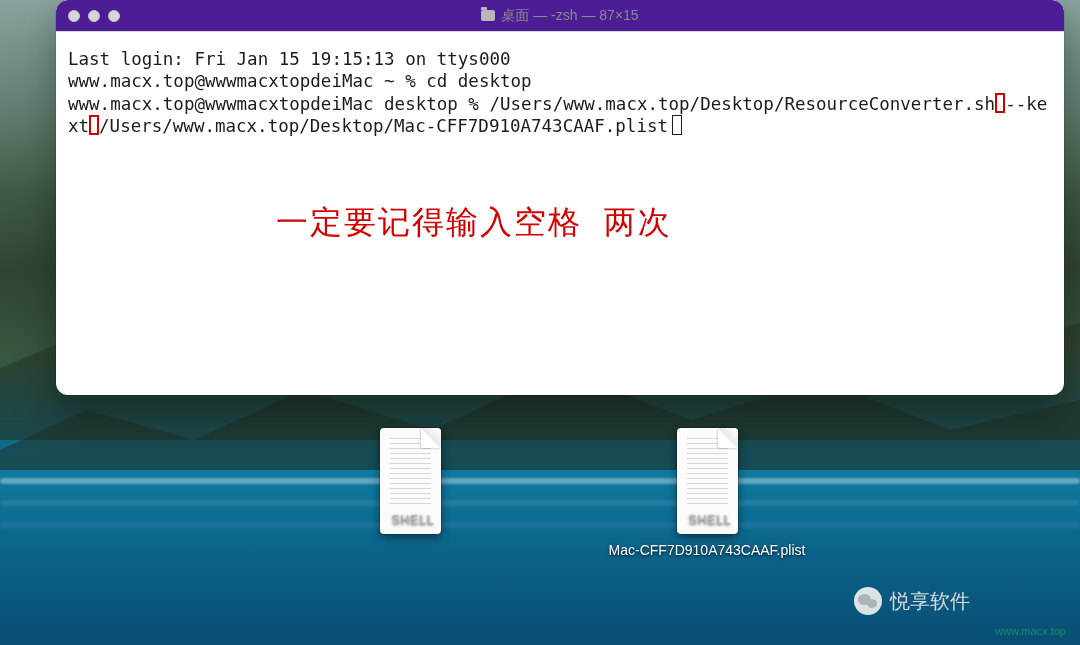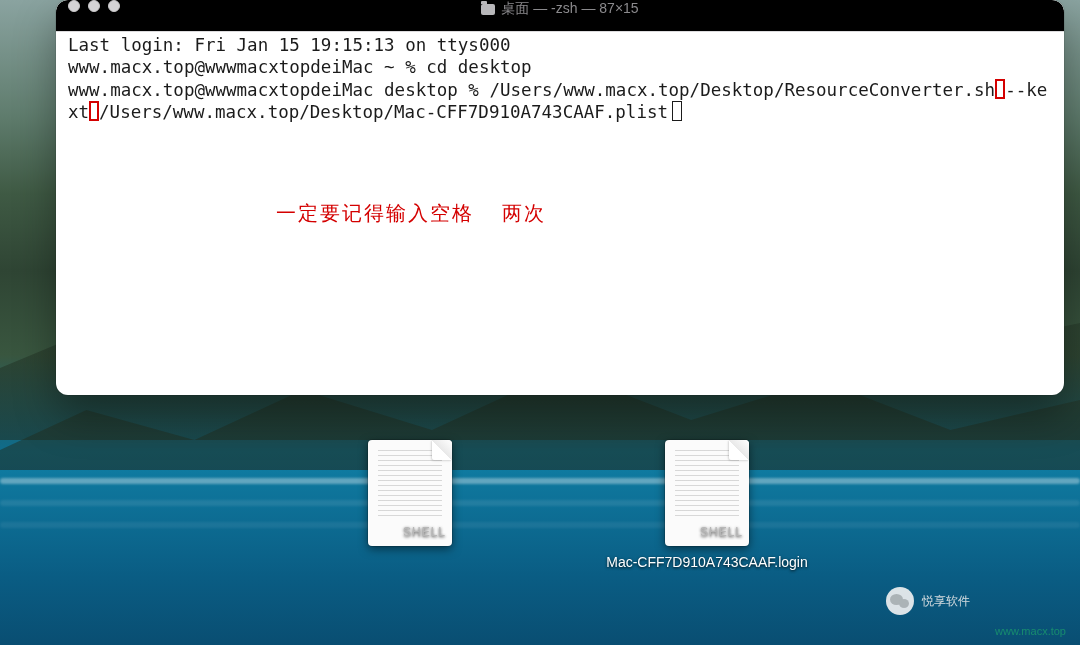--- a/index.html
+++ b/index.html
@@ -33,50 +33,50 @@
     left: 56px; top: 0px;
     width: 1008px; height: 395px;
     background: #ffffff;
     border-radius: 12px;
     box-shadow: 0 20px 40px rgba(0,0,0,.35), 0 0 0 1px rgba(0,0,0,.08);
     display: flex; flex-direction: column;
     overflow: hidden;
   }
   .titlebar {
     height: 32px;
-    background: #000000;
+    background: #4c1d95;
     border-top-left-radius: 12px; border-top-right-radius:12px;
-    display:flex; align-items:flex-start;
+    display:flex; align-items:center;
     padding: 0 12px;
     color:#8b8a8d; font-size:14px;
     position:relative;
     border-bottom:1px solid #dcdbdd;
   }
   .traffic { display:flex; gap:8px; }
   .dot { width:12px; height:12px; border-radius:50%; background:#d5d4d6; border:1px solid #c7c6c8; }
   .title-center { position:absolute; left:0; right:0; text-align:center; display:flex; align-items:center; justify-content:center; gap:6px; pointer-events:none;}
   .folder-icon { width:14px; height:11px; background:#b8b7ba; border-radius:2px; position:relative; display:inline-block;}
   .folder-icon::before{content:""; position:absolute; top:-3px; left:0; width:6px; height:3px; background:#b8b7ba; border-radius:1px 1px 0 0;}
   .term-body {
     flex:1;
-    padding: 2px 10px 10px 12px;
+    padding: 16px 10px 10px 12px;
     font-family: "SF Mono","Menlo","Consolas",monospace;
     font-size: 17.5px;
     line-height: 1.28;
     color:#1b1b1b;
     white-space: pre-wrap;
     word-break: break-all;
     position:relative;
   }
   .anno {
     position:absolute;
     left: 220px; top: 170px;
     color:#d40000;
-    font-family: Liberation Mono, monospace;
-    font-size: 20px;
+    font-family: Liberation Sans, sans-serif;
+    font-size: 32px;
     letter-spacing: 2px;
   }
   .redbox {
     display:inline-block;
     border:2px solid #d40000;
     width:10px; height:20px;
     vertical-align:-3px;
   }
   .cursorbox {
     display:inline-block;
@@ -91,22 +91,22 @@
     position:absolute;
     width:110px;
     text-align:center;
     color:#fff;
     text-shadow: 0 1px 3px rgba(0,0,0,.9);
     font-size:14px;
     line-height:1.25;
     cursor:default;
   }
   .page {
-    width:84px; height:106px;
-    margin:12px auto 8px auto;
+    width:61px; height:106px;
+    margin:0 auto 8px auto;
     background:#fbfbfb;
     border-radius:4px;
     position:relative;
     box-shadow: 0 3px 10px rgba(0,0,0,.5), 0 0 0 1px rgba(0,0,0,.15);
     overflow:hidden;
   }
   .page::after{
     content:"";
     position:absolute; top:0; right:0;
     width:20px; height:20px;
@@ -129,21 +129,21 @@
     position:absolute; right:14px; bottom:8px;
     color:#20b36a; opacity:.6;
     font-size:11px;
     text-align:right;
     font-family: Arial,sans-serif;
   }
   .wechat {
     position:absolute; right:110px; bottom:30px;
     display:flex; align-items:center; gap:8px;
     color:#e9e9e9; opacity:.9;
-    font-size:12px;
+    font-size:20px;
   }
   .wc-icon{
     width:28px;height:28px;border-radius:50%;
     background:#f3f3f3;position:relative;
   }
   .wc-icon::before,.wc-icon::after{
     content:"";position:absolute;border-radius:50%;
     background:#bdbdbd;
   }
   .wc-icon::before{width:13px;height:11px;left:4px;top:7px;}
@@ -184,21 +184,21 @@
       <div class="lines"></div>
       <div class="tag">SHELL</div>
     </div>
   </div>
 
   <div class="file" style="left:602px; top:428px; width:210px;">
     <div class="page">
       <div class="lines"></div>
       <div class="tag">SHELL</div>
     </div>
-    <div>Mac-CFF7D910A743CAAF.login</div>
+    <div>Mac-CFF7D910A743CAAF.plist</div>
   </div>
 
   <div class="wechat">
     <span class="wc-icon"></span>
     <span>悦享软件</span>
   </div>
   <div class="watermark">www.macx.top</div>
 </div>
 
 </body></html>

